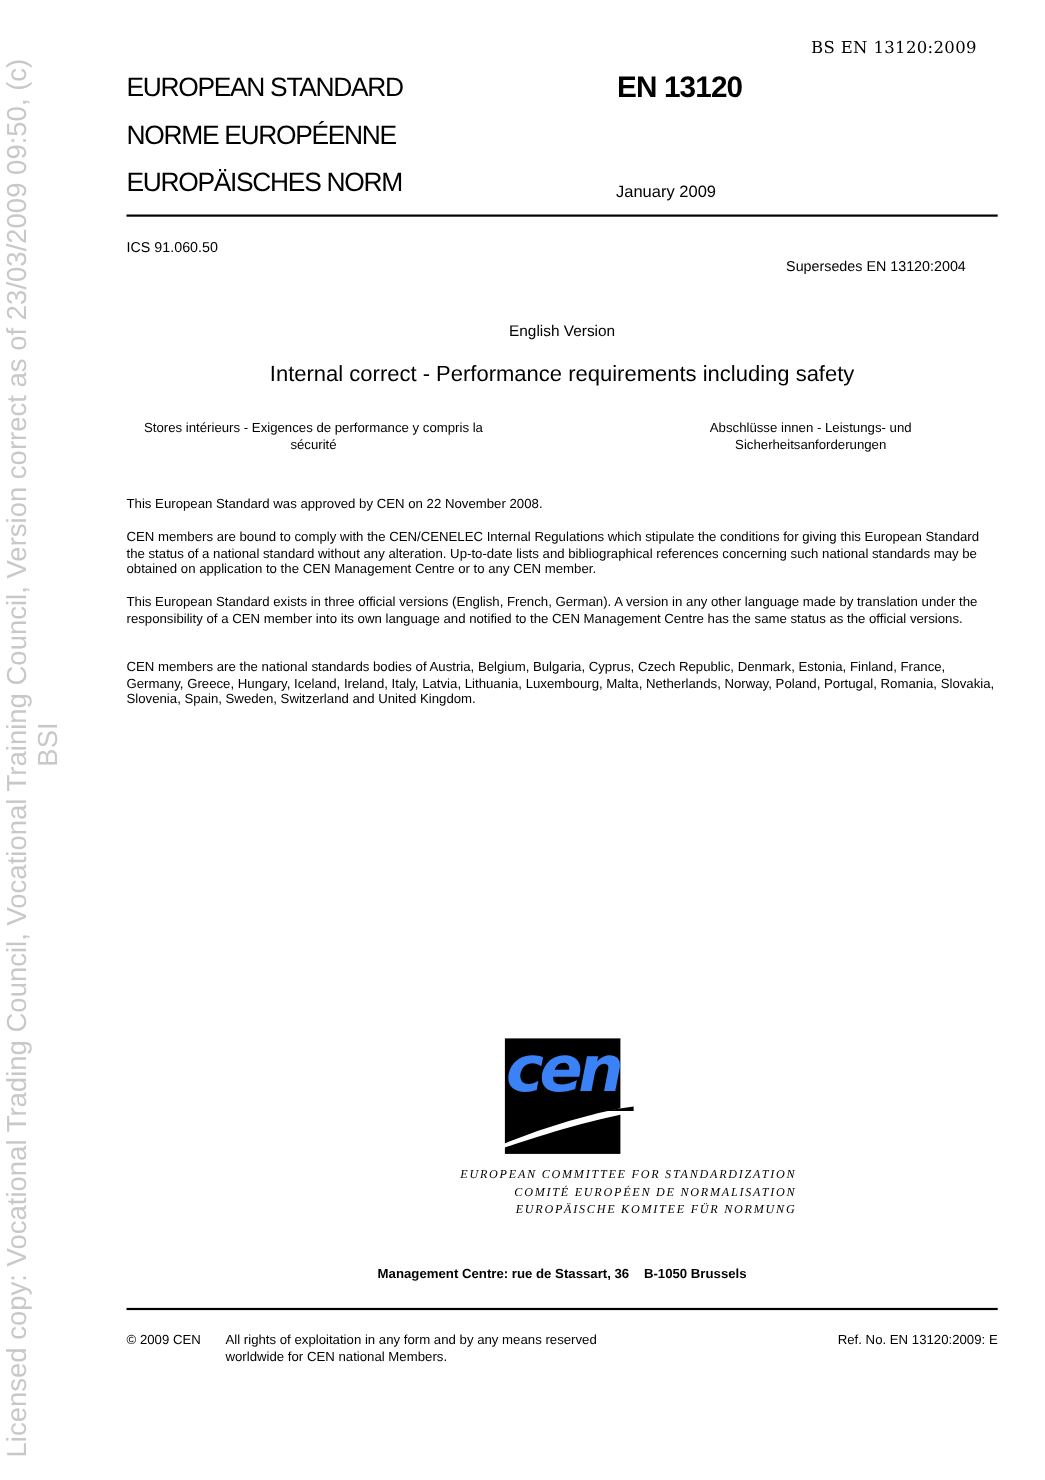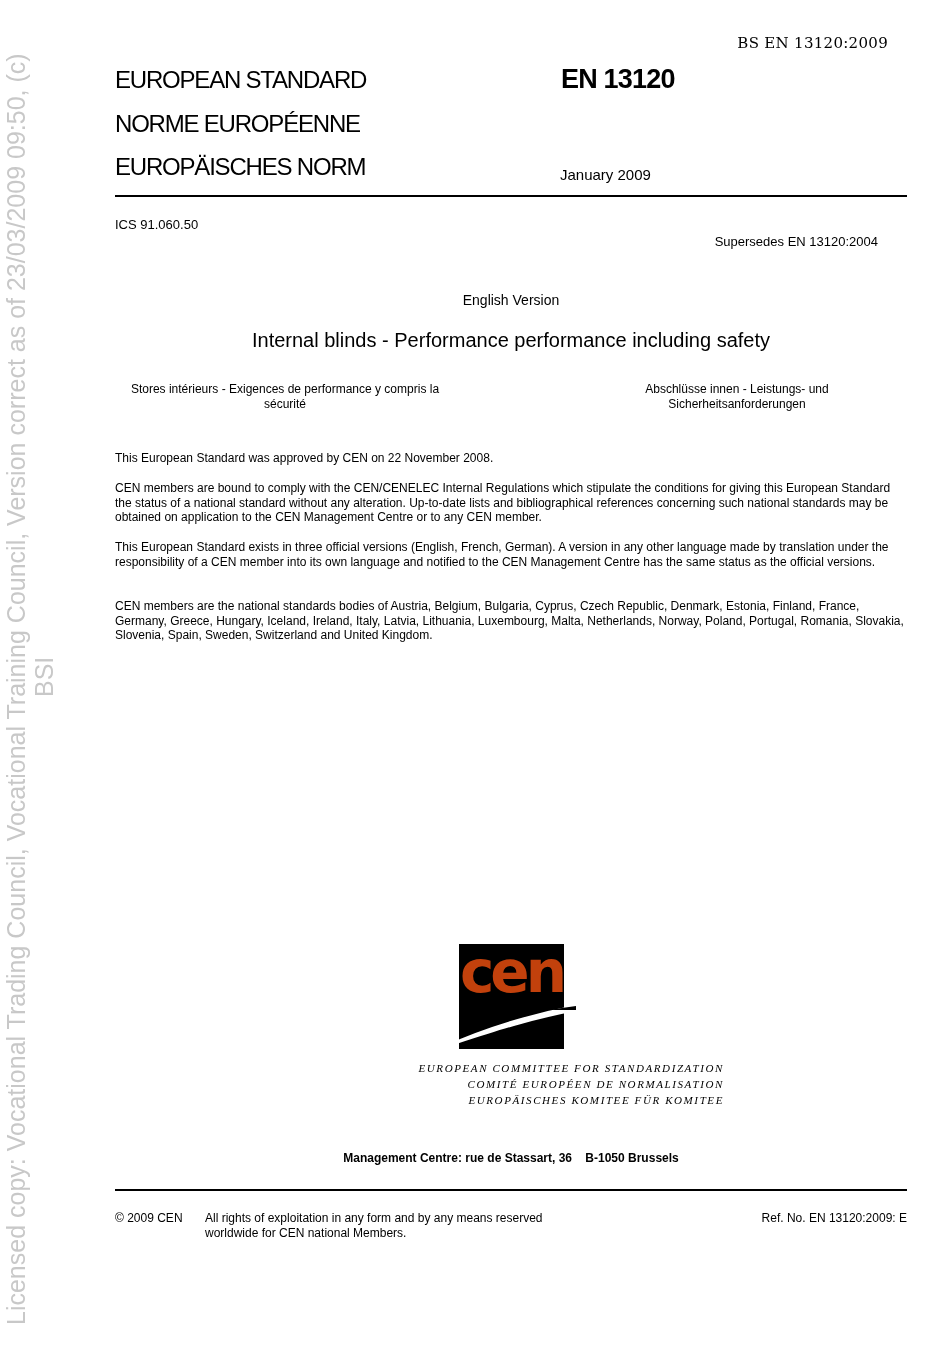--- a/index.html
+++ b/index.html
@@ -39,41 +39,41 @@
 
 <div class="abs en-num">EN 13120</div>
 <div class="abs date">January 2009</div>
 
 <div class="abs rule" style="top:195px;"></div>
 
 <div class="abs small" style="left:115px; top:217px;">ICS 91.060.50</div>
 <div class="abs small" style="right:72px; top:234px;">Supersedes EN 13120:2004</div>
 
 <div class="abs small center" style="left:115px; width:792px; top:292px; font-size:14px;">English Version</div>
-<div class="abs center" style="left:115px; width:792px; top:329px; font-size:20px;">Internal blinds - Performance performance including safety</div>
+<div class="abs center" style="left:115px; width:792px; top:329px; font-size:20px;">Internal correct - Performance requirements including safety</div>
 
 <div class="abs center" style="left:115px; width:340px; top:382px; font-size:12px; line-height:15px;">Stores intérieurs - Exigences de performance y compris la sécurité</div>
 <div class="abs center" style="left:622px; width:230px; top:382px; font-size:12px; line-height:15px;">Abschlüsse innen - Leistungs- und Sicherheitsanforderungen</div>
 
 <div class="abs body-p" style="top:451px;">This European Standard was approved by CEN on 22 November 2008.</div>
 <div class="abs body-p" style="top:481px;">CEN members are bound to comply with the CEN/CENELEC Internal Regulations which stipulate the conditions for giving this European Standard the status of a national standard without any alteration. Up-to-date lists and bibliographical references concerning such national standards may be obtained on application to the CEN Management Centre or to any CEN member.</div>
 <div class="abs body-p" style="top:540px;">This European Standard exists in three official versions (English, French, German). A version in any other language made by translation under the responsibility of a CEN member into its own language and notified to the CEN Management Centre has the same status as the official versions.</div>
 <div class="abs body-p" style="top:599px;">CEN members are the national standards bodies of Austria, Belgium, Bulgaria, Cyprus, Czech Republic, Denmark, Estonia, Finland, France, Germany, Greece, Hungary, Iceland, Ireland, Italy, Latvia, Lithuania, Luxembourg, Malta, Netherlands, Norway, Poland, Portugal, Romania, Slovakia, Slovenia, Spain, Sweden, Switzerland and United Kingdom.</div>
 
 <div class="abs logo">
-  <span style="position:absolute; left:0; top:-6px; width:105px; text-align:center; color:#c2410c; font-family:'DejaVu Sans', sans-serif; font-weight:bold; font-size:58px; letter-spacing:-4px;">cen</span>
+  <span style="position:absolute; left:0; top:-6px; width:105px; text-align:center; color:#3b82f6; font-family:'DejaVu Sans', sans-serif; font-weight:bold; font-size:58px; letter-spacing:-4px;font-style:italic;">cen</span>
   <svg width="135" height="110" viewBox="0 0 135 110" style="position:absolute; left:-15px; top:0;">
     <path d="M0 103 C 40 85, 80 72, 132 62 L 132 66 C 80 76, 40 90, 0 103 Z" fill="#fff" stroke="#fff" stroke-width="2"></path>
     <path d="M104 66 L 132 62 L 132 66 Z" fill="#000"></path>
   </svg>
 </div>
 
 <div class="abs committee" style="top:1062px;">EUROPEAN COMMITTEE FOR STANDARDIZATION</div>
 <div class="abs committee" style="top:1078px;">COMITÉ EUROPÉEN DE NORMALISATION</div>
-<div class="abs committee" style="top:1094px;">EUROPÄISCHES KOMITEE FÜR KOMITEE</div>
+<div class="abs committee" style="top:1094px;">EUROPÄISCHE KOMITEE FÜR NORMUNG</div>
 
 <div class="abs center" style="left:115px; width:792px; top:1151px; font-size:12px; font-weight:bold; white-space:pre;">Management Centre: rue de Stassart, 36    B-1050 Brussels</div>
 
 <div class="abs rule" style="top:1189px;"></div>
 
 <div class="abs" style="left:115px; top:1211px; font-size:12px;text-align:right;">© 2009 CEN</div>
 <div class="abs" style="left:205px; top:1211px; font-size:12px; line-height:15px;">
   <div>All rights of exploitation in any form and by any means reserved</div>
   <div>worldwide for CEN national Members.</div>
 </div>

